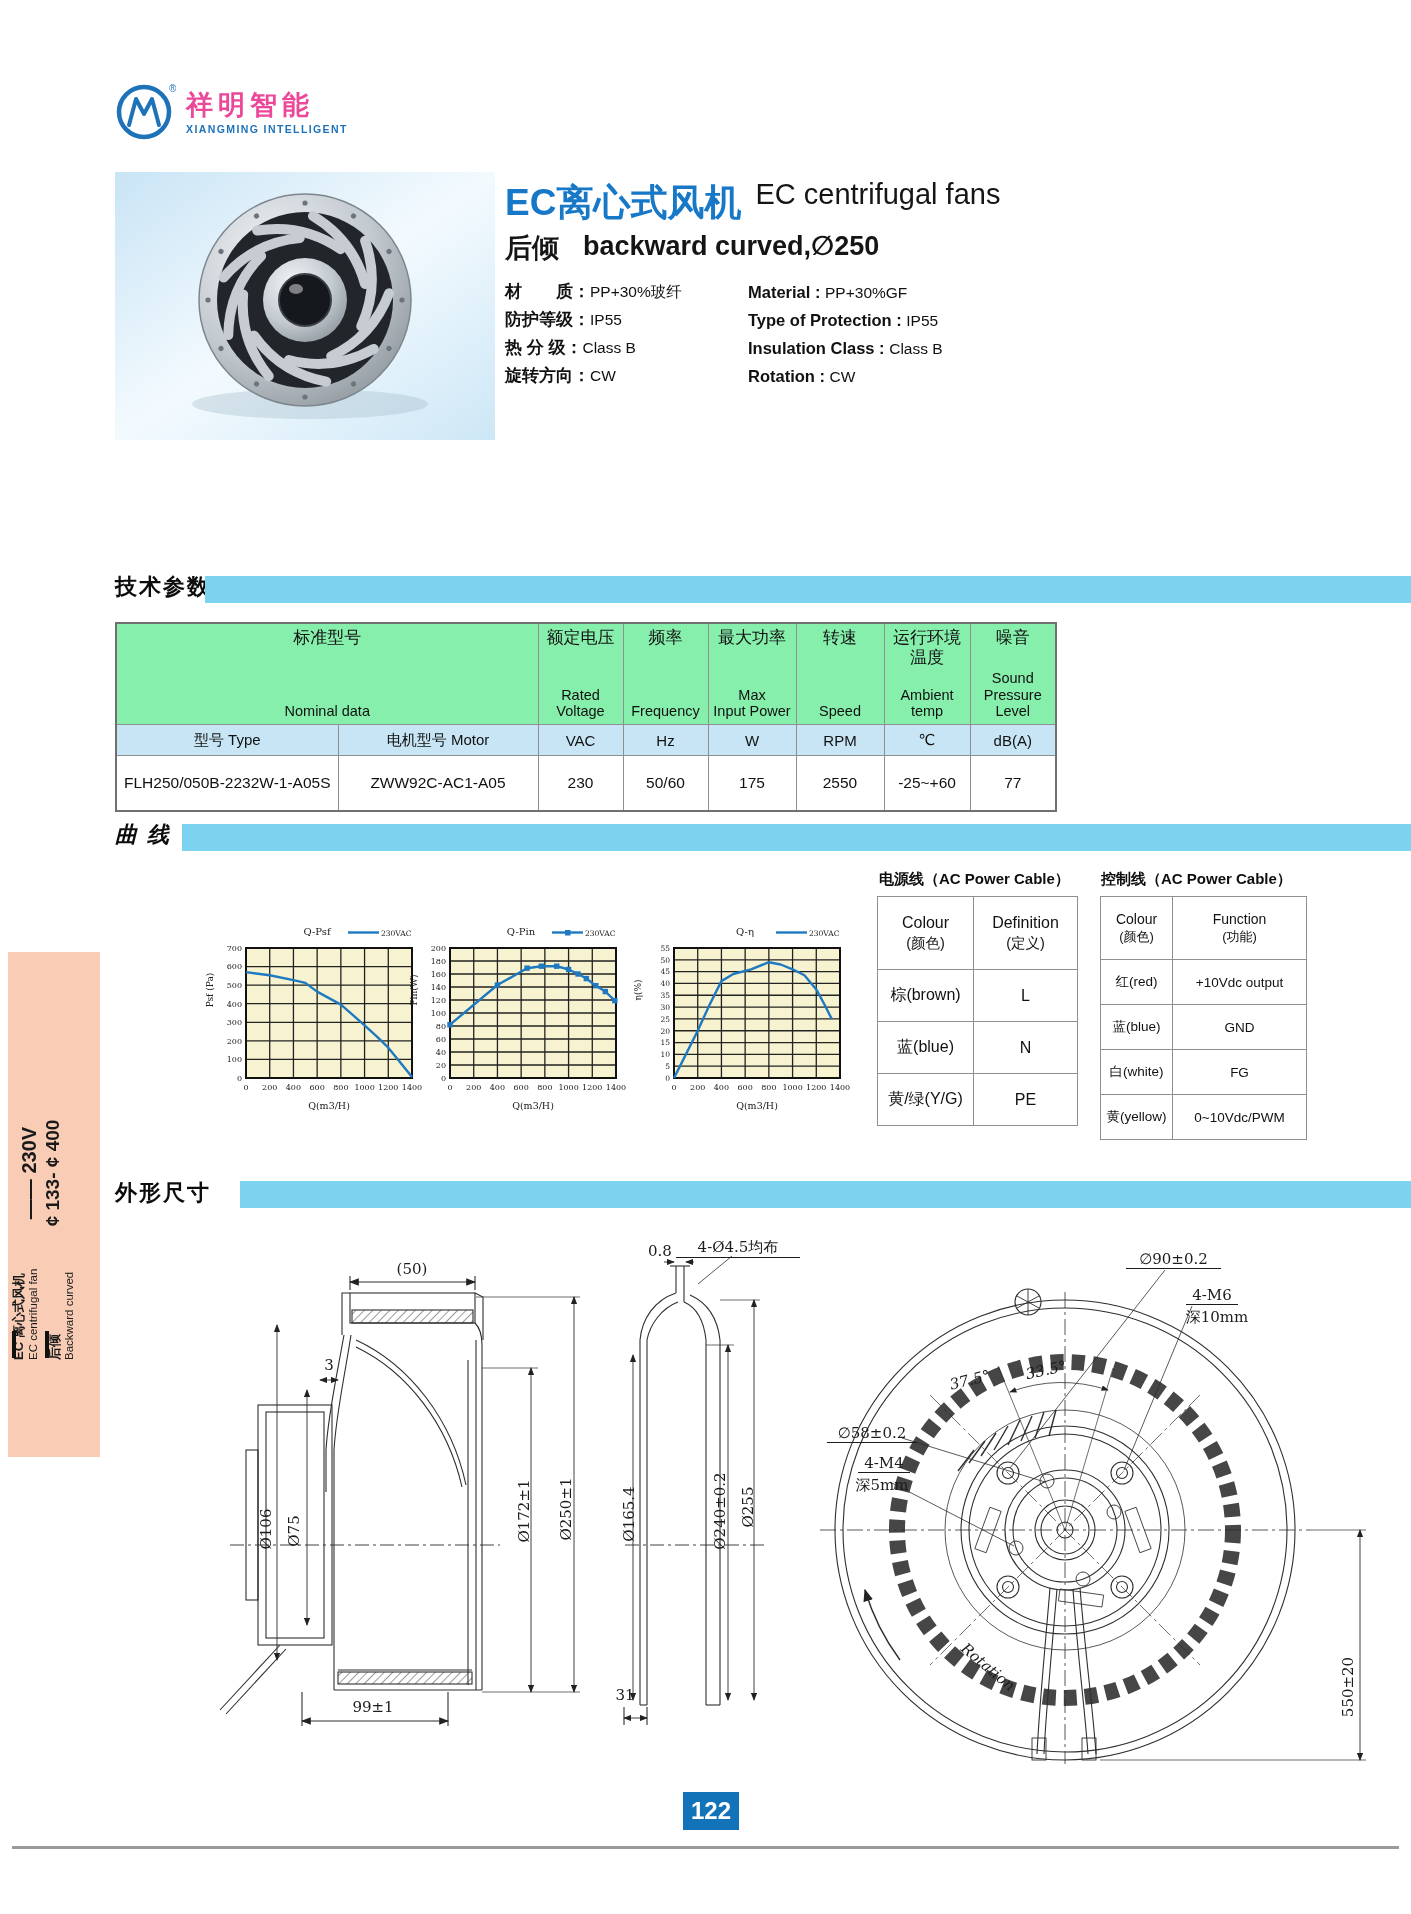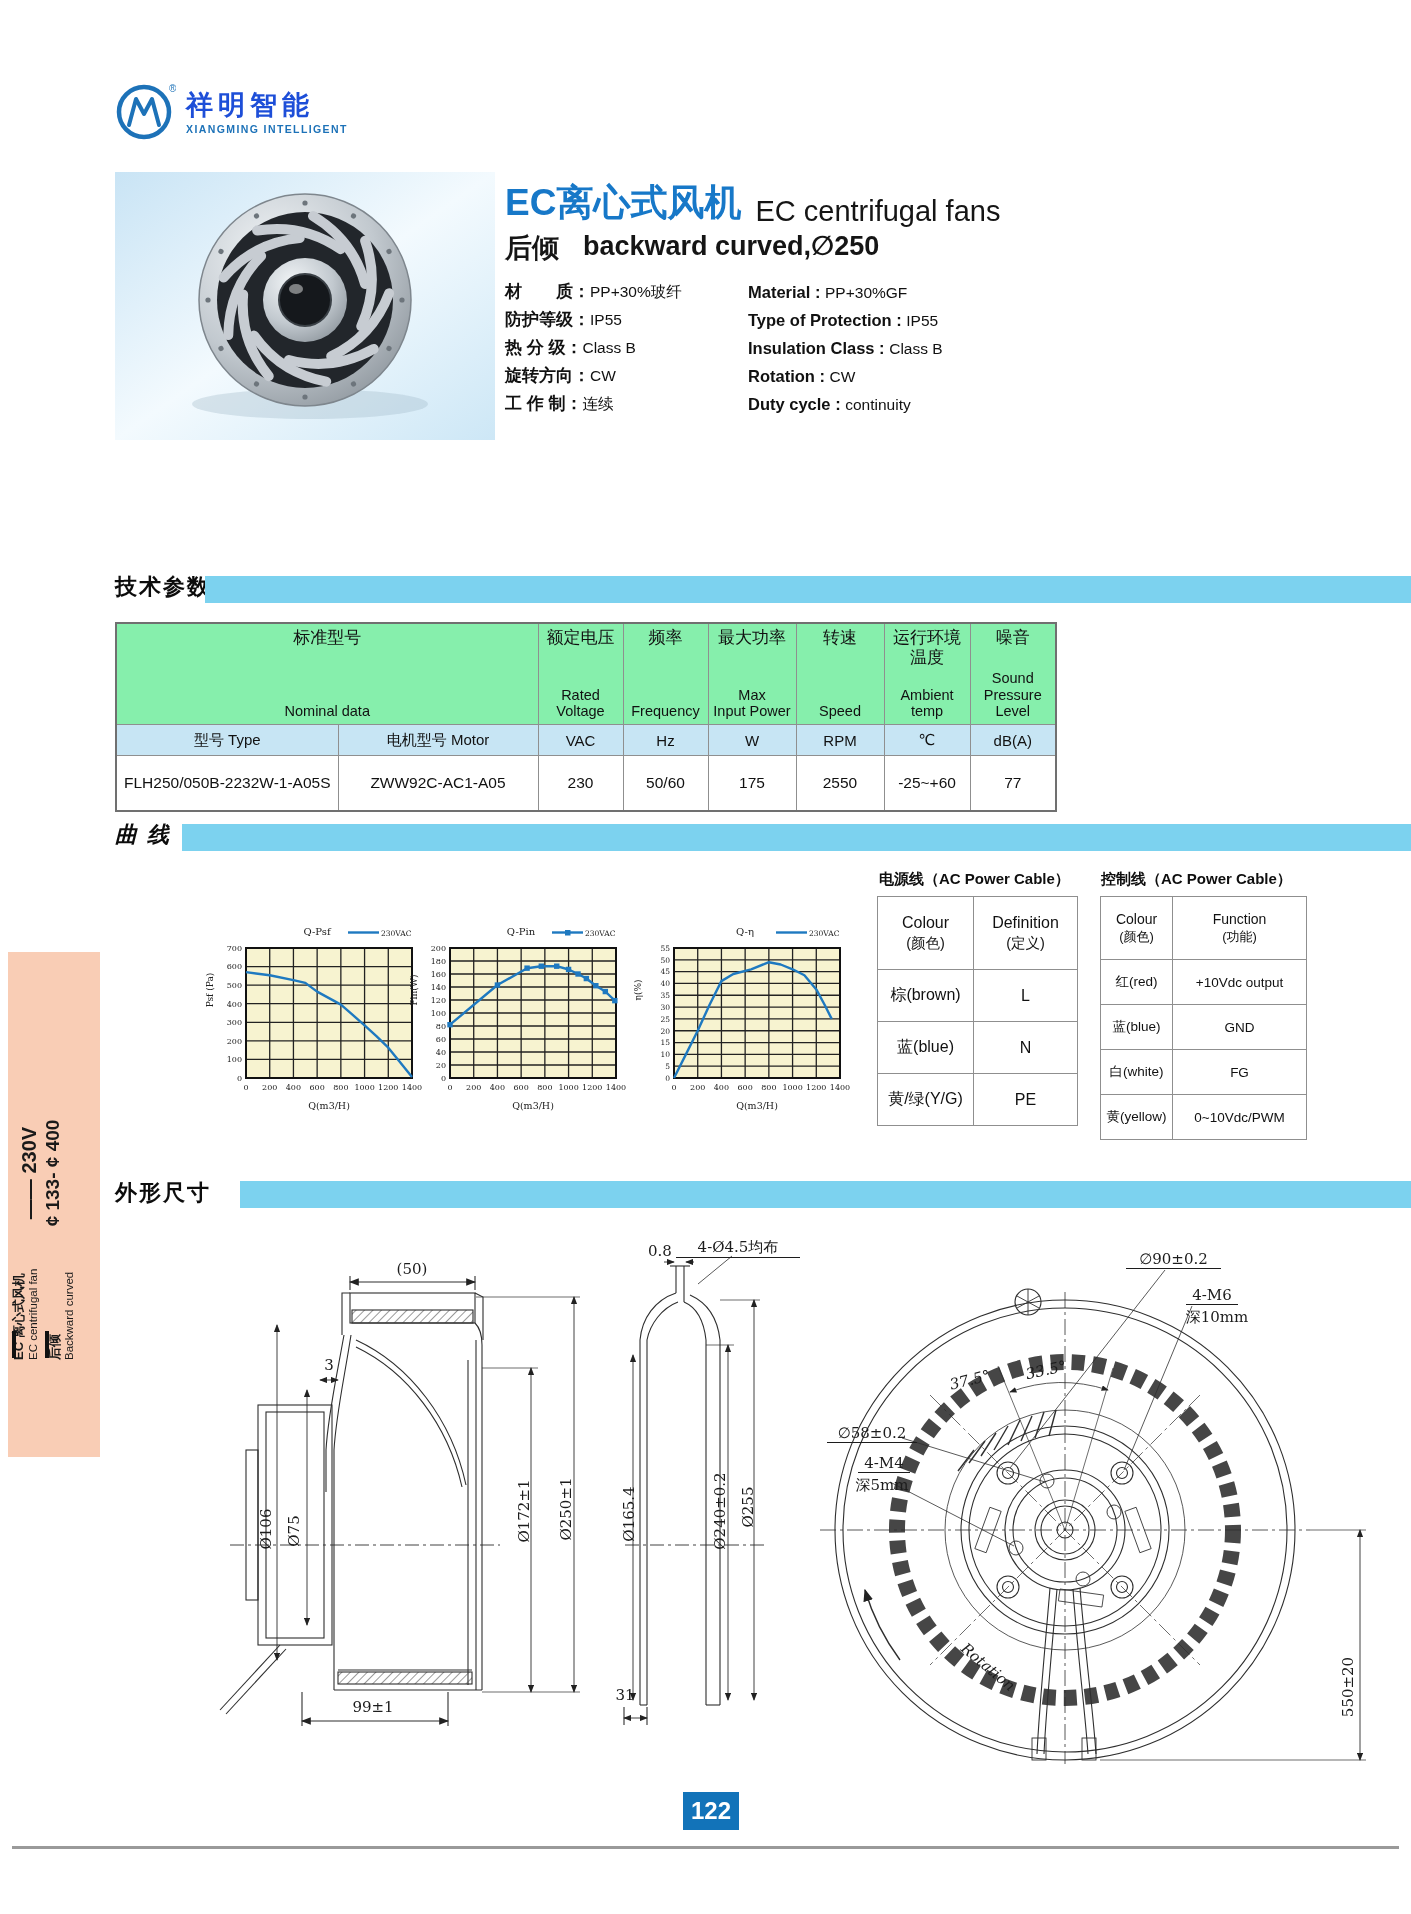--- a/index.html
+++ b/index.html
@@ -3,29 +3,29 @@
 <meta charset="utf-8">
 <style>
   html,body{margin:0;padding:0;background:#ffffff;}
   #page{position:relative;width:1411px;height:1914px;background:#fff;overflow:hidden;
         font-family:"Liberation Sans","DejaVu Sans",sans-serif;color:#111;}
   .abs{position:absolute;}
 
   
   #logo{left:112px;top:72px;width:260px;height:80px;display:flex;align-items:center;}
   #logo .ltxt{margin-left:10px;}
-  #logo .lcn{font-size:27px;font-weight:bold;color:#1d4ed8;letter-spacing:5px;line-height:30px;}
+  #logo .lcn{font-size:27px;font-weight:bold;color:#ec4899;letter-spacing:5px;line-height:30px;}
   #logo .len{font-size:10.5px;font-weight:bold;color:#1d72b8;letter-spacing:1.4px;margin-top:3px;}
 
   
   #photo{left:115px;top:172px;width:380px;height:268px;}
 
   
   #titleblock{left:505px;top:178px;width:560px;}
-  .t1{display:flex;align-items:flex-end;}
+  .t1{display:flex;align-items:flex-start;}
   .t1 .cn{font-size:37px;font-weight:bold;color:#1778c8;}
   .t1 .en{font-size:29px;color:#151515;margin-left:14px;font-weight:500;}
   .t2{margin-top:2px;font-size:27px;font-weight:bold;color:#151515;display:flex;}
   .t2 .en{margin-left:24px;}
   #speclist{margin-top:12px;position:relative;}
   .spec-row{height:28px;line-height:28px;font-size:16px;position:relative;white-space:nowrap;}
   .spec-row .cl{font-weight:bold;font-size:17px;}
   .spec-row .cv{font-size:15.5px;}
   .spec-row .encell{position:absolute;left:243px;top:0;}
   .spec-row .el{font-weight:bold;font-size:16.5px;}
@@ -159,21 +159,20 @@
     </div>
     <div class="t2">
       <span>后倾</span>
       <span class="en">backward curved,∅250</span>
     </div>
     <div id="speclist">
         <div class="spec-row"><span class="cl">材　　质</span><span class="cl">：</span><span class="cv">PP+30%玻纤</span><span class="encell"><span class="el">Material</span><span class="el"> : </span><span class="ev">PP+30%GF</span></span></div>
         <div class="spec-row"><span class="cl">防护等级</span><span class="cl">：</span><span class="cv">IP55</span><span class="encell"><span class="el">Type of Protection</span><span class="el"> : </span><span class="ev">IP55</span></span></div>
         <div class="spec-row"><span class="cl">热 分 级</span><span class="cl">：</span><span class="cv">Class B</span><span class="encell"><span class="el">Insulation Class</span><span class="el"> : </span><span class="ev">Class B</span></span></div>
         <div class="spec-row"><span class="cl">旋转方向</span><span class="cl">：</span><span class="cv">CW</span><span class="encell"><span class="el">Rotation</span><span class="el"> : </span><span class="ev">CW</span></span></div>
-        <div class="spec-row"><span class="cl">工 作 制</span><span class="cl">：</span><span class="cv">连续</span><span class="encell"><span class="el">Duty cycle</span><span class="el"> : </span><span class="ev">continuity</span></span></div>
       </div>
   </div>
 
   <div class="sec-title" style="left:115px;top:572px;">技术参数</div>
   <div class="sec-bar" style="left:205px;top:576px;width:1206px;"></div>
 
   <table id="spectable">
     <colgroup>
       <col style="width:222px">
         <col style="width:200px">

